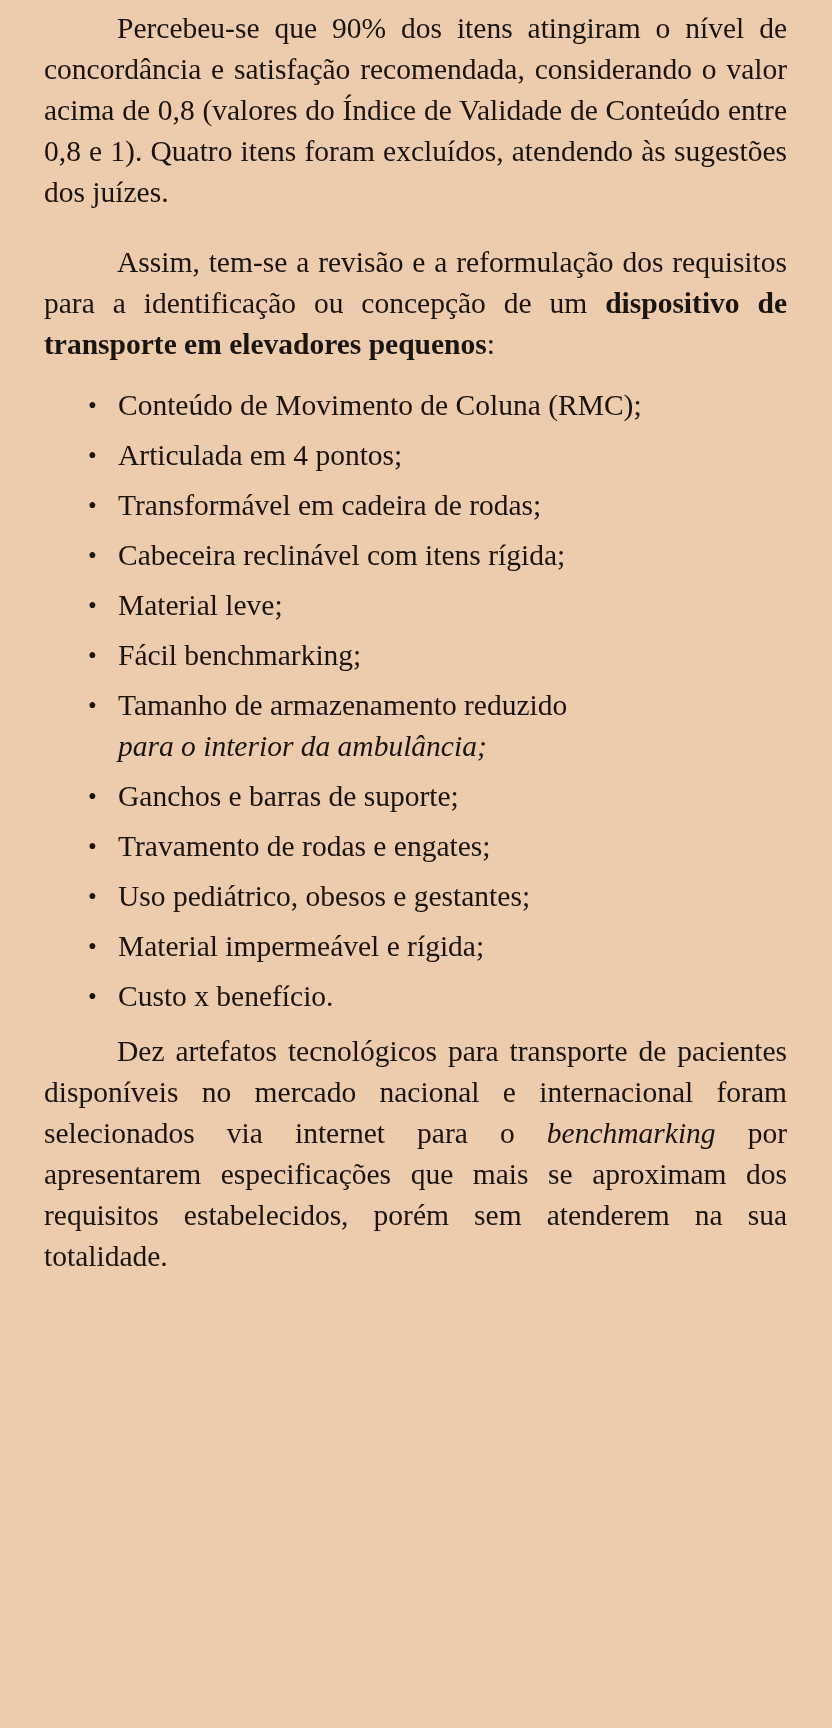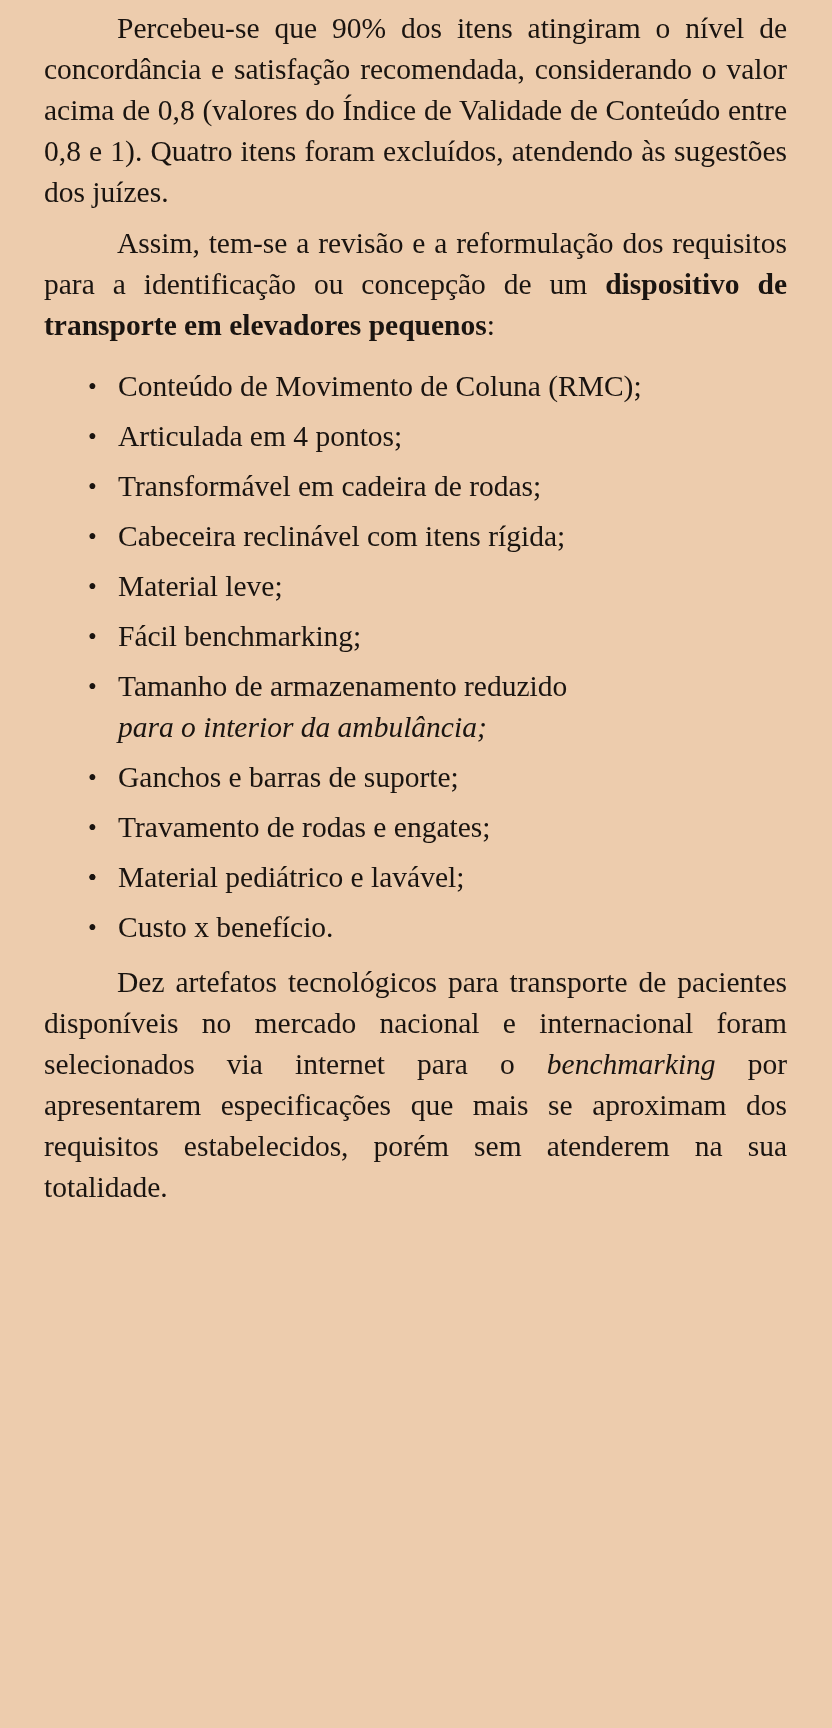--- a/index.html
+++ b/index.html
@@ -24,21 +24,21 @@
   .body-text {
     font-size: 29.5px;
     line-height: 41px;
     text-align: justify;
     text-justify: inter-word;
     margin: 0;
     hyphens: manual;
   }
   .para-1 { padding-top: 8px; }
   .para-indent { text-indent: 73px; }
-  .para-gap { margin-top: 10px; }
+  .para-gap { margin-top: 29px; }
   .para-last { margin-top: 14px; }
   .bold-run { font-weight: bold; }
   .italic-run { font-style: italic; }
 
   ul.req-list {
     list-style: none;
     margin: 20px 0 0 0;
     padding: 0;
   }
   ul.req-list li {
@@ -76,20 +76,20 @@
   <ul class="req-list">
     <li><span class="bullet-glyph">•</span><span>Conteúdo de Movimento de Coluna (RMC);</span></li>
     <li><span class="bullet-glyph">•</span><span>Articulada em 4 pontos;</span></li>
     <li><span class="bullet-glyph">•</span><span>Transformável em cadeira de rodas;</span></li>
     <li><span class="bullet-glyph">•</span><span>Cabeceira reclinável com itens rígida;</span></li>
     <li><span class="bullet-glyph">•</span><span>Material leve;</span></li>
     <li><span class="bullet-glyph">•</span><span>Fácil benchmarking;</span></li>
     <li class="two-line"><span class="bullet-glyph">•</span><span>Tamanho de armazenamento reduzido</span><span class="wrap-line">para o interior da ambulância;</span></li>
     <li><span class="bullet-glyph">•</span><span>Ganchos e barras de suporte;</span></li>
     <li><span class="bullet-glyph">•</span><span>Travamento de rodas e engates;</span></li>
-    <li><span class="bullet-glyph">•</span></li>
-    <li><span class="bullet-glyph">•</span><span>Material pediátrico e lavável;</span></li>
+    <li><span class="bullet-glyph">•</span><span>Uso pediátrico, obesos e gestantes;</span></li>
+    <li><span class="bullet-glyph">•</span><span>Material impermeável e rígida;</span></li>
     <li><span class="bullet-glyph">•</span><span>Custo x benefício.</span></li>
   </ul>
 
   <p class="body-text para-indent para-last"><span>Dez artefatos tecnológicos para transporte de pacientes disponíveis no mercado nacional e internacional foram selecionados via internet para o </span><span class="italic-run">benchmarking</span><span> por apresentarem especificações que mais se aproximam dos requisitos estabelecidos, porém sem atenderem na sua totalidade.</span></p>
 
 </div>
 
 </body></html>

